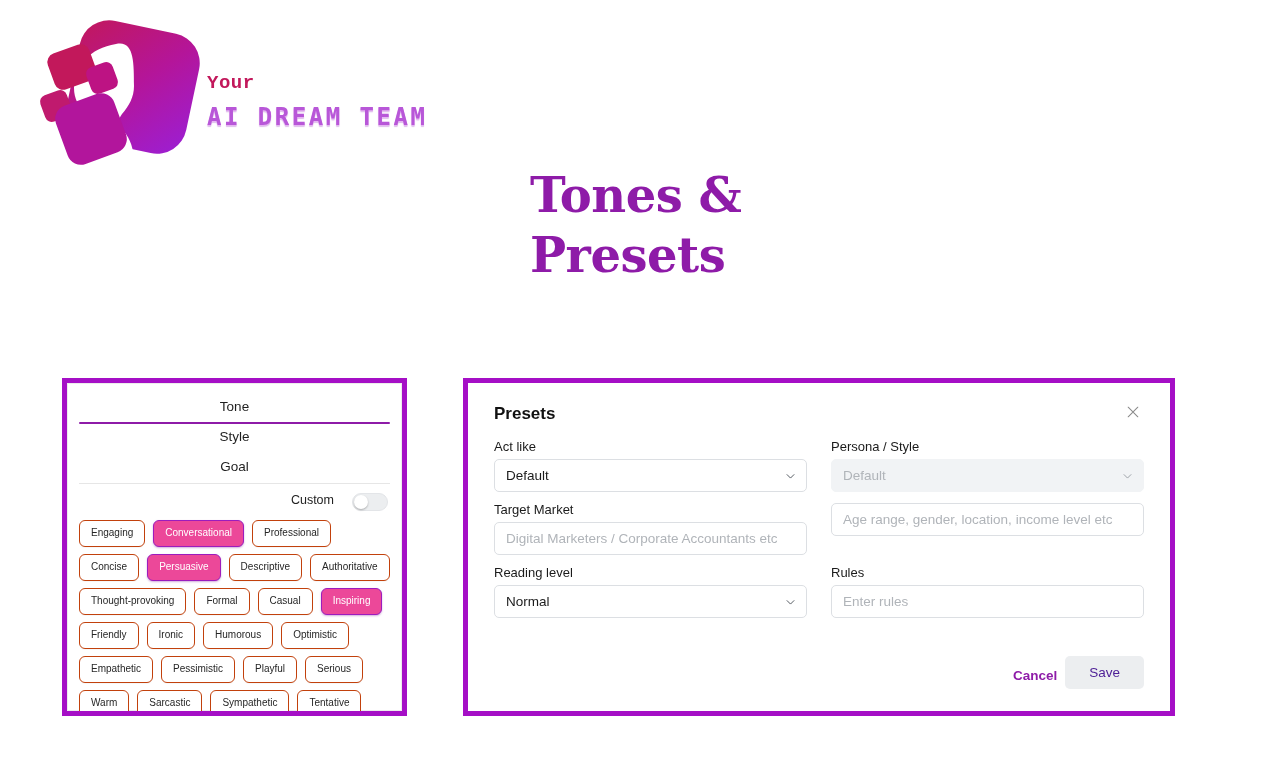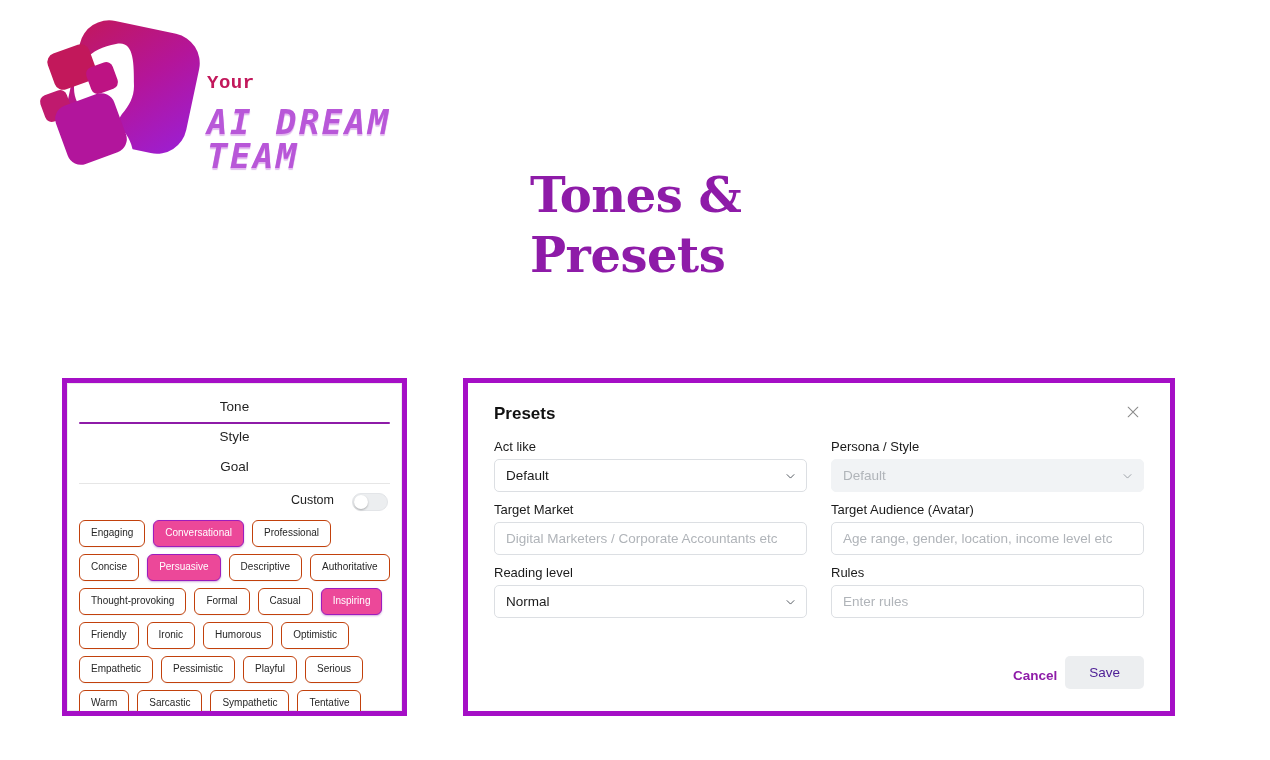--- a/index.html
+++ b/index.html
@@ -16,24 +16,23 @@
   #brand{position:absolute;left:22px;top:18px;width:430px;height:150px;}
   #logo-mark{position:absolute;left:8px;top:2px;width:170px;height:150px;}
   #brand-text{position:absolute;left:185px;top:56px;}
   #brand-your{
     font-family:Liberation Mono, monospace;
     font-size:19px;font-weight:700;color:#c2185b;letter-spacing:.5px;
     line-height:1;margin-bottom:12px;
   }
   #brand-name{
     font-family:"DejaVu Sans Mono","Liberation Mono",monospace;
-    font-size:34px;font-weight:700;color:#b857d8;
+    font-size:24px;font-weight:700;color:#b857d8;
     letter-spacing:2.5px;line-height:1;
     text-shadow:0 1px 0 #e5b6f2, 0 2px 1px rgba(150,40,190,.30);
-    font-style:italic;
   }
 
   
   #page-title{
     position:absolute;left:530px;top:165px;width:420px;
     font-family:"DejaVu Serif","Liberation Serif",serif;
     font-size:48px;font-weight:700;color:#8e1ba8;
     line-height:1.25;letter-spacing:-.5px;
   }
 
@@ -251,21 +250,20 @@
             </svg>
           </div>
         </div>
         <div>
           <div class="field-label">Target Market</div>
           <div class="control placeholder">
             <span>Digital Marketers / Corporate Accountants etc</span>
           </div>
         </div>
         <div>
-          <div class="field-label">Target Audience (Avatar)</div>
           <div class="control placeholder">
             <span>Age range, gender, location, income level etc</span>
           </div>
         </div>
         <div>
           <div class="field-label">Reading level</div>
           <div class="control select">
             <span>Normal</span>
             <svg class="caret" viewBox="0 0 16 16" aria-hidden="true">
               <path d="M3 6 L8 11 L13 6" stroke="currentColor" stroke-width="1.4" fill="none" stroke-linecap="round" stroke-linejoin="round"></path>

